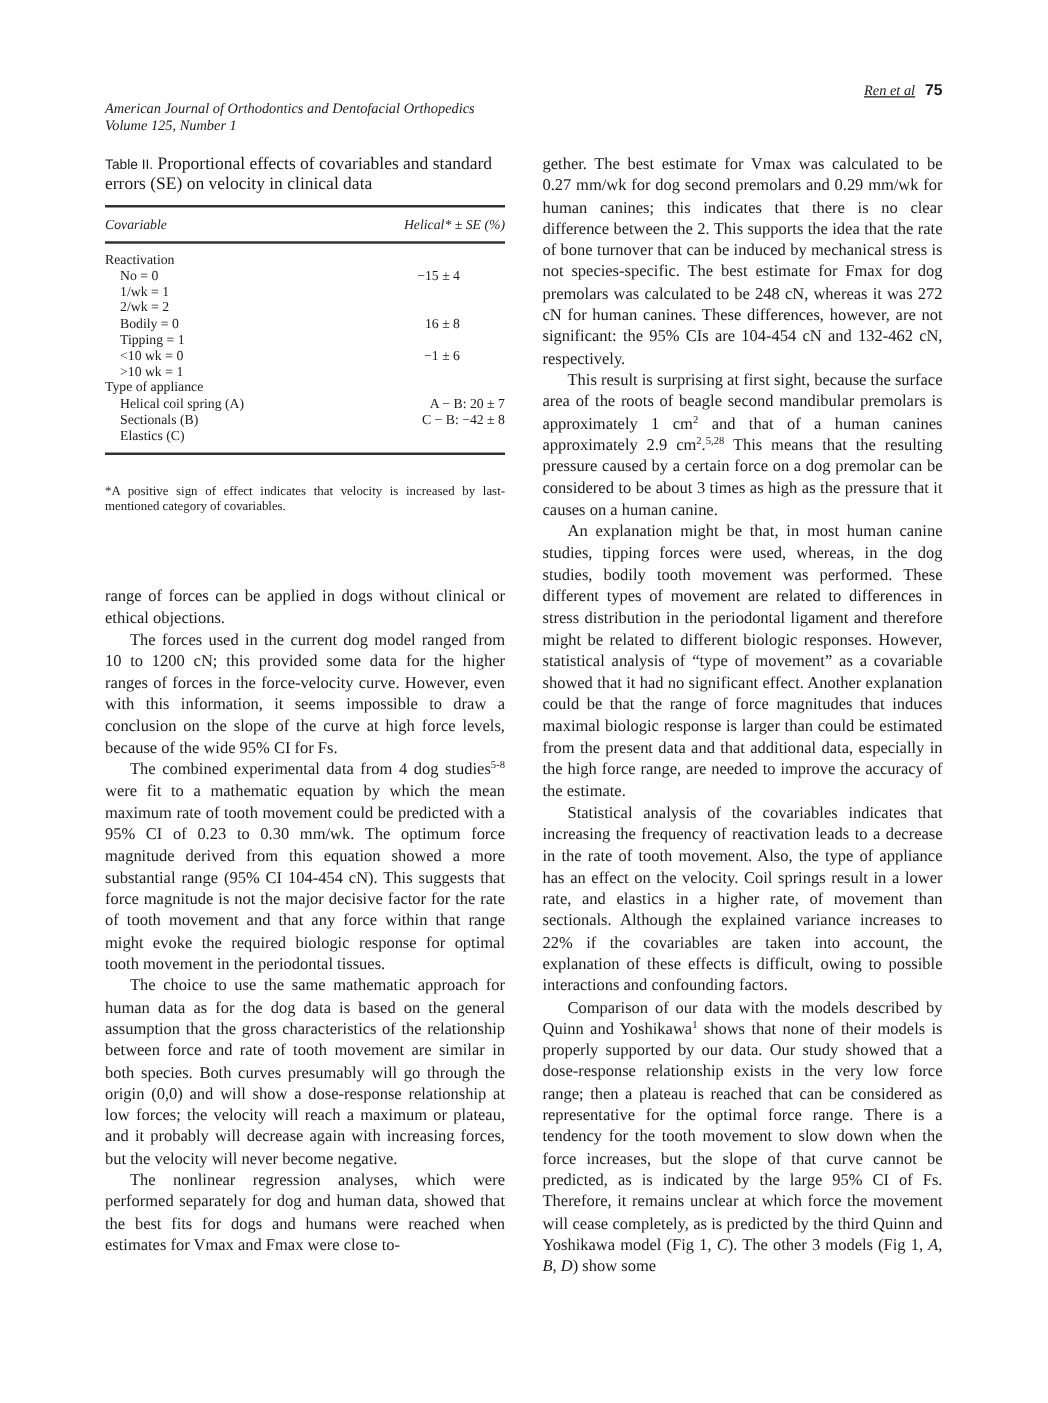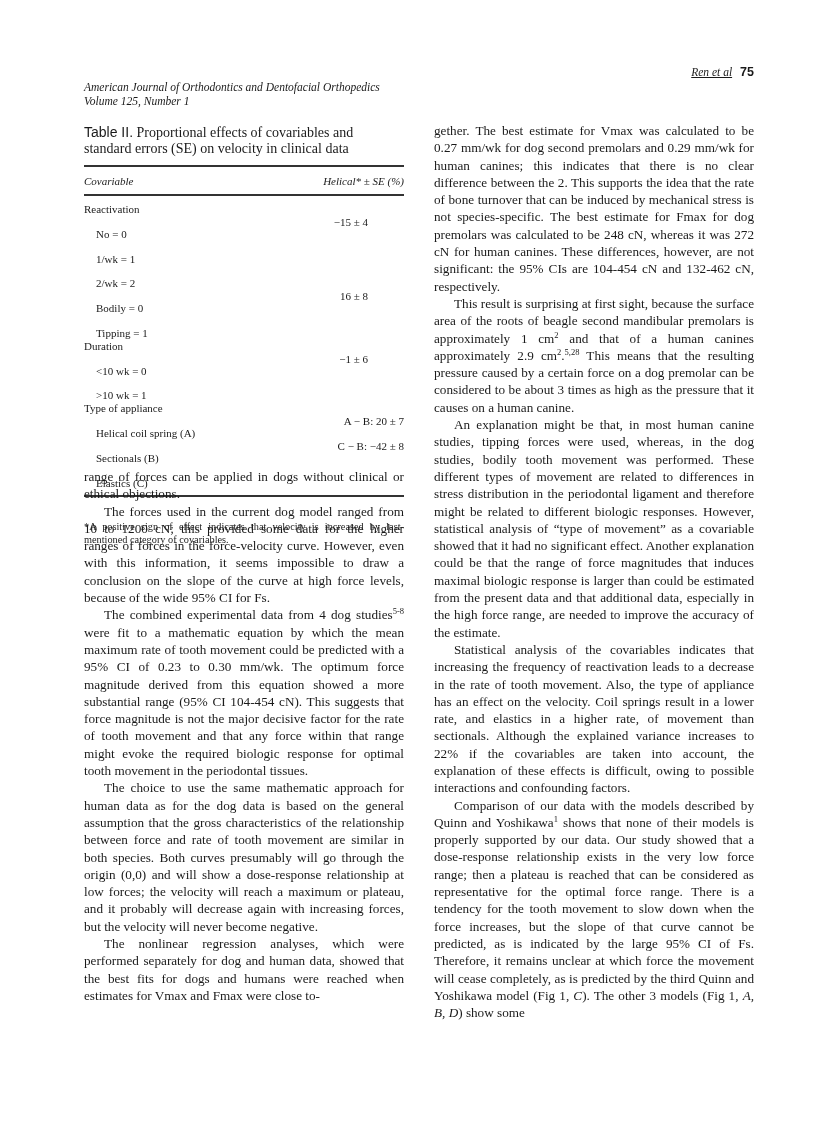--- a/index.html
+++ b/index.html
@@ -12,26 +12,26 @@
 
   .col { position: absolute; width: 320px; font-size: 13.2px; line-height: 17.3px; text-align: justify; }
   .col.left { left: 84px; }
   .col.right { left: 434px; }
   .col p { margin: 0; text-indent: 20px; }
   .col p.noindent { text-indent: 0; }
   sup { font-size: 8.5px; line-height: 0; vertical-align: 5px; }
 
   .table-block { position: absolute; left: 84px; top: 124px; width: 320px; }
   .t-caption { font-size: 14px; line-height: 16px; margin-bottom: 8px; }
-  .t-caption .lbl { font-family: "Liberation Sans", sans-serif; font-size: 14px; font-weight: normal; }
+  .t-caption .lbl { font-family: "Liberation Sans", sans-serif; font-size: 11px; font-weight: normal; }
   .rule-thick { border-top: 2px solid #333; }
   .t-head { display: flex; justify-content: space-between; font-style: italic; font-size: 11px; padding: 8px 0 7px 0; }
   .t-body { font-size: 11px; line-height: 12.8px; padding: 7px 0 6px 0; }
   .t-row { display: flex; justify-content: space-between; }
-  .t-row .c1.sub { padding-left: 12px; margin-top: 12px; }
+  .t-row .c1.sub { padding-left: 12px; }
   .t-row .c2 { padding-right: 36px; text-align: right; }
   .t-row .c2.wide { padding-right: 0; }
   .t-foot { font-size: 10.3px; line-height: 12.5px; text-align: justify; padding-top: 24px; }
 </style>
 </head>
 <body>
 
 <div class="hdr-left">
   <div>American Journal of Orthodontics and Dentofacial Orthopedics</div>
   <div>Volume 125, Number 1</div>
@@ -67,24 +67,20 @@
       </div>
     <div class="t-row">
         <span class="c1 sub">Bodily = 0</span>
         <span class="c2">16 ± 8</span>
       </div>
     <div class="t-row">
         <span class="c1 sub">Tipping = 1</span>
         <span class="c2"></span>
       </div>
     <div class="t-row">
-        <span class="c1">Duration</span>
-        <span class="c2"></span>
-      </div>
-    <div class="t-row">
         <span class="c1 sub">&lt;10 wk = 0</span>
         <span class="c2">−1 ± 6</span>
       </div>
     <div class="t-row">
         <span class="c1 sub">&gt;10 wk = 1</span>
         <span class="c2"></span>
       </div>
     <div class="t-row">
         <span class="c1">Type of appliance</span>
         <span class="c2"></span>

